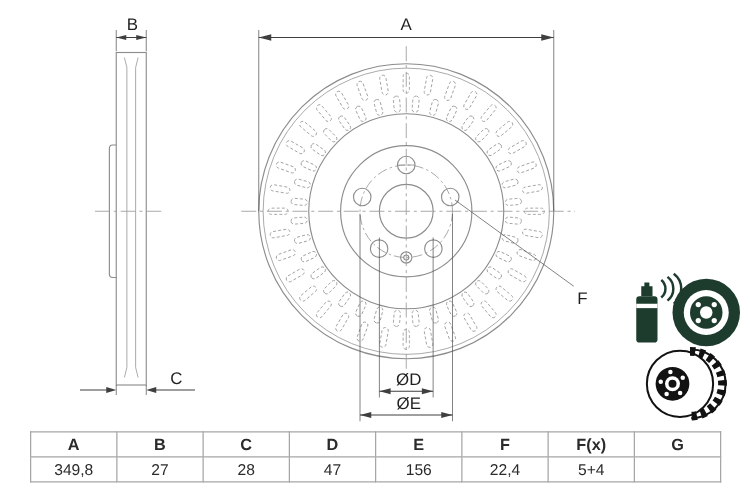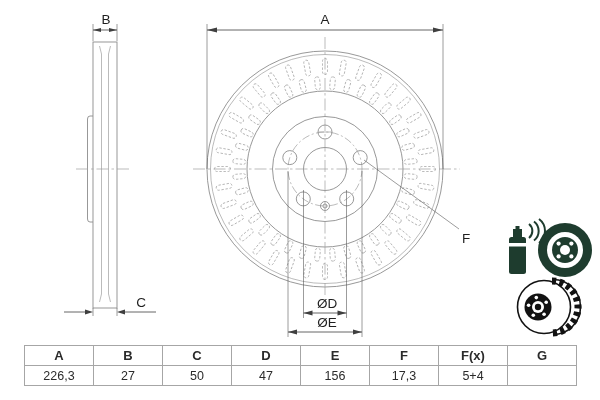--- a/index.html
+++ b/index.html
@@ -224,24 +224,24 @@
       <th>A</th>
       <th>B</th>
       <th>C</th>
       <th>D</th>
       <th>E</th>
       <th>F</th>
       <th>F(x)</th>
       <th>G</th>
     </tr>
     <tr>
-      <td>226,3</td>
+      <td>349,8</td>
       <td>27</td>
-      <td>50</td>
+      <td>28</td>
       <td>47</td>
       <td>156</td>
-      <td>17,3</td>
+      <td>22,4</td>
       <td>5+4</td>
       <td></td>
     </tr>
   </tbody>
     </table>
 </div>
 
 </body></html>

